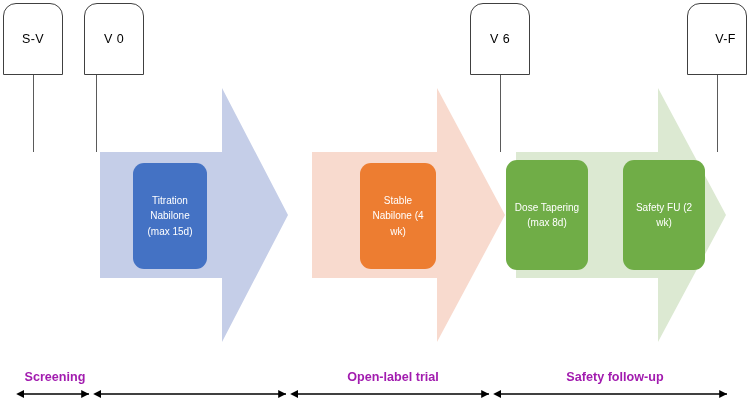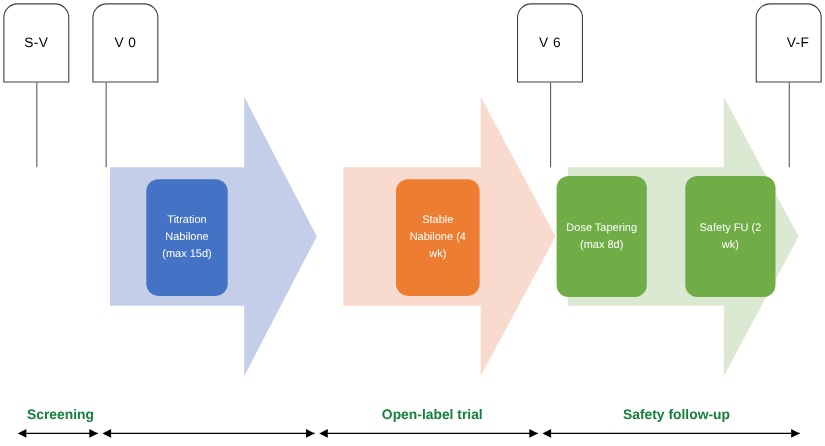--- a/index.html
+++ b/index.html
@@ -66,21 +66,21 @@
     font-size: 10px;
     line-height: 15.2px;
     padding: 0 7px;
   }
 
   
   .phase-name {
     position: absolute;
     font-size: 12.6px;
     font-weight: bold;
-    color: #15803d;
+    color: #a21caf;
     text-align: center;
     white-space: nowrap;
   }
   #timeline-svg {
     position: absolute;
     left: 0;
     top: 386px;
     width: 750px;
     height: 16px;
   }

